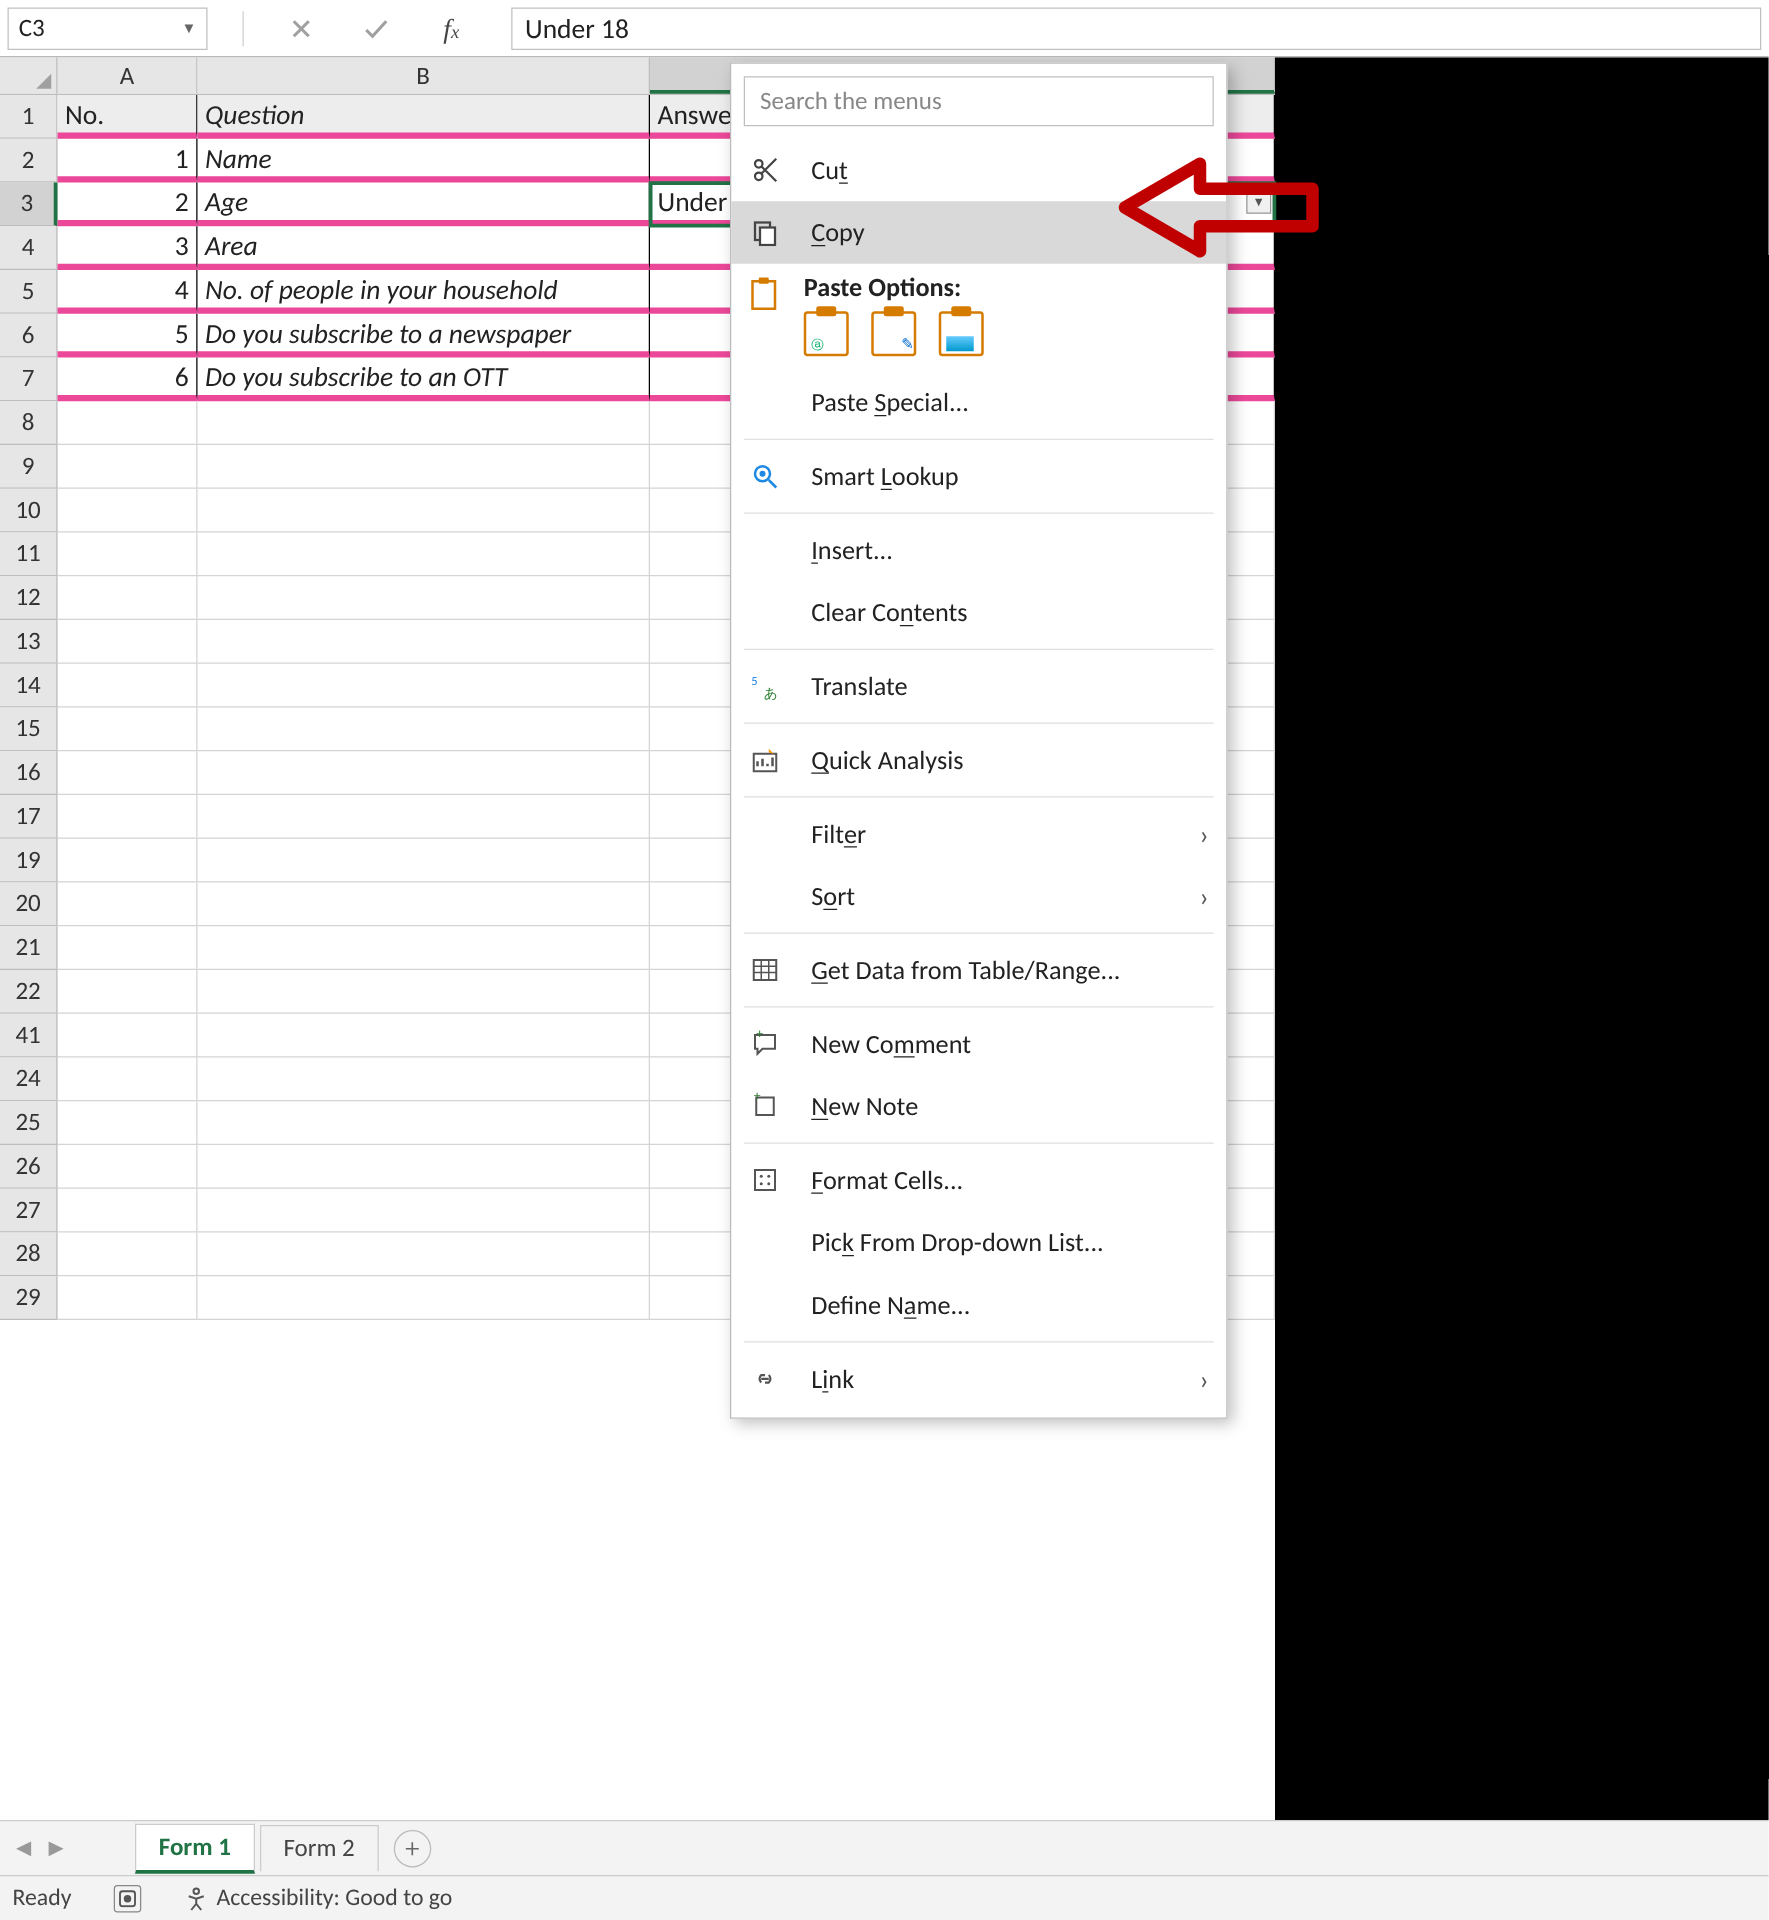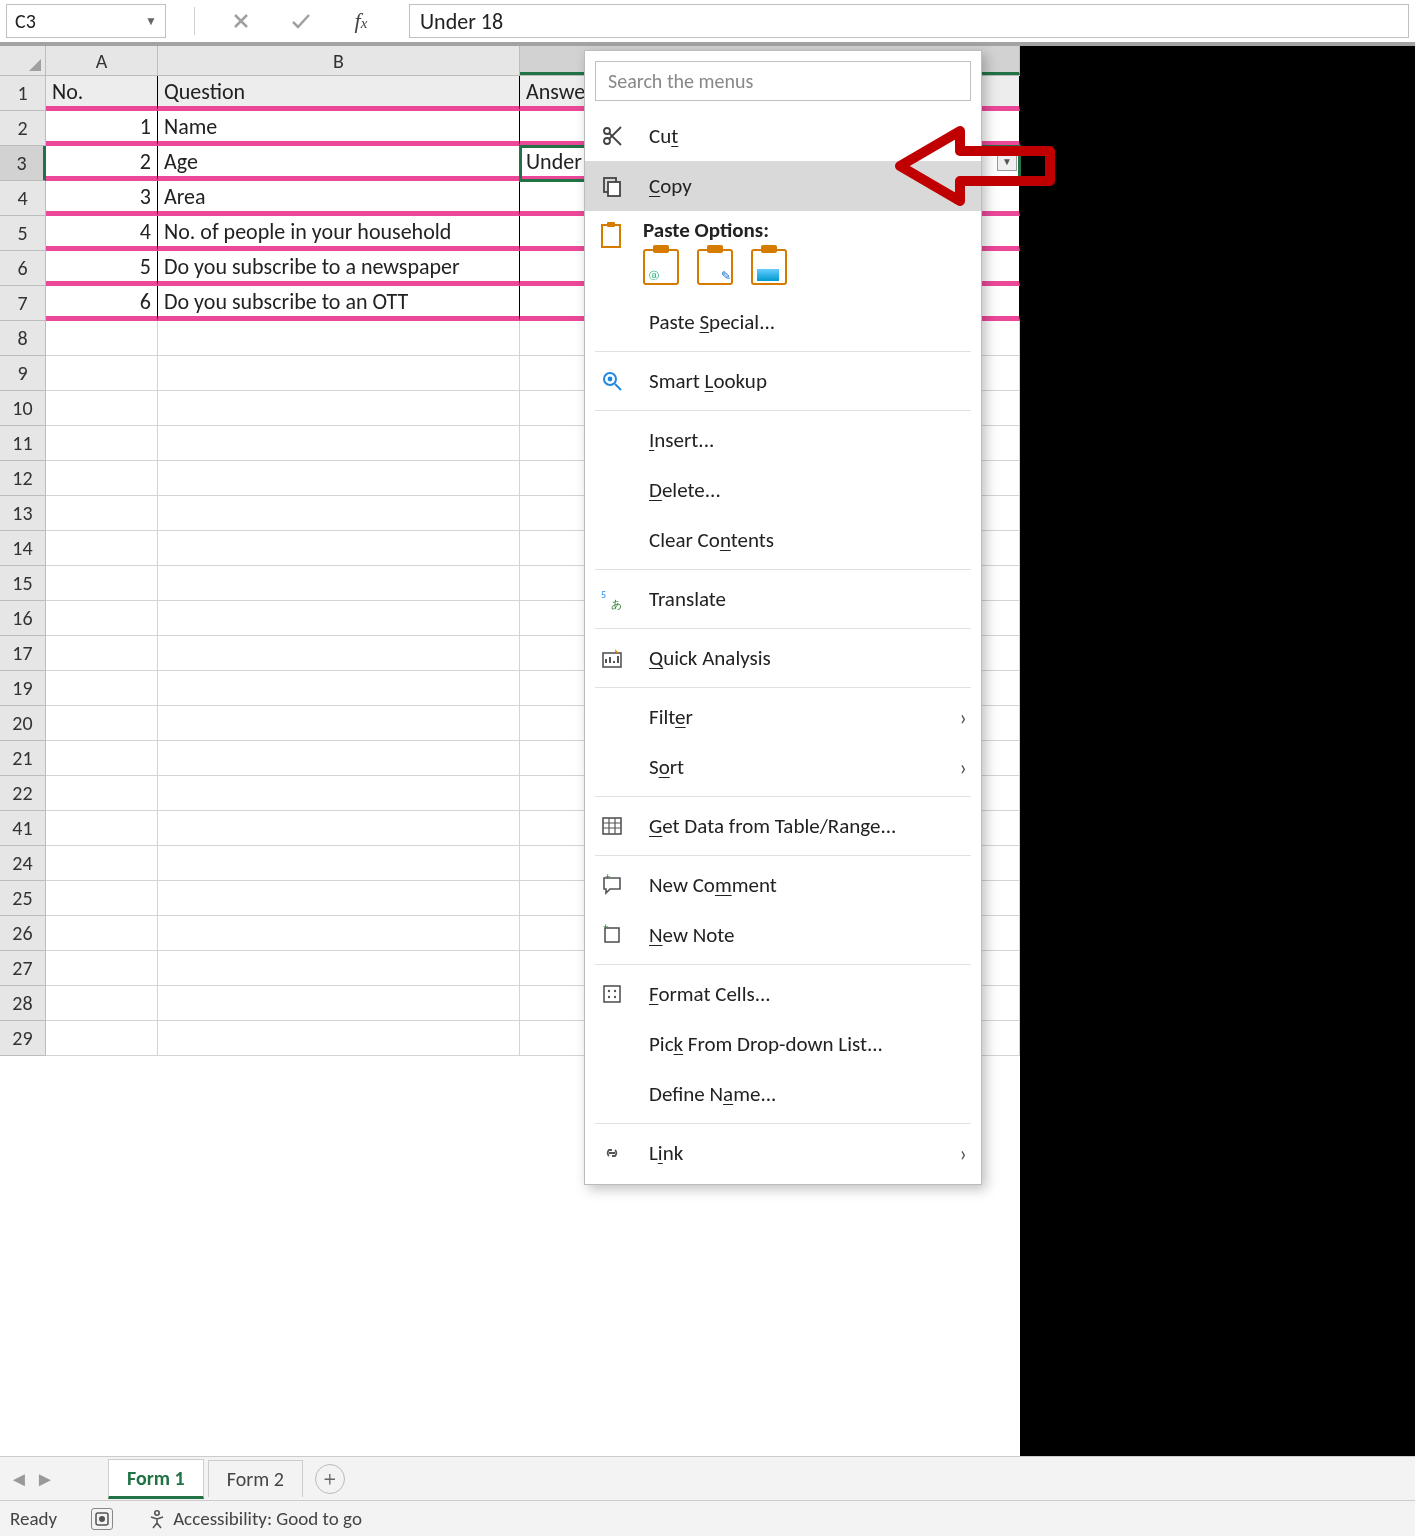--- a/index.html
+++ b/index.html
@@ -13,21 +13,21 @@
     overflow: hidden;
     position: relative;
   }
 
   
   .formula-row {
     display: flex;
     align-items: center;
     height: 46px;
     padding: 4px 6px;
-    border-bottom: 4px solid #a3a3a3;
+    border-bottom: 1px solid #a3a3a3;
     gap: 24px;
   }
   .namebox {
     width: 160px;
     height: 34px;
     border: 1px solid #c0c0c0;
     display: flex;
     align-items: center;
     padding: 0 8px;
     font-size: 20px;
@@ -59,21 +59,21 @@
   .corner::after { content:""; position:absolute; right:4px; bottom:4px; width:0;height:0;border-left:12px solid transparent;border-bottom:12px solid #a0a0a0; }
   .ch { border-right:1px solid #bdbdbd; display:flex;align-items:center;justify-content:center; color:#333; font-size:20px; background:#e6e6e6;}
   .ch.sel { background:#d2d2d2; border-bottom:3px solid #217346; }
   .chA{width:112px;} .chB{width:362px;} .chC{width:500px;}
 
   .rows { }
   .row { display:flex; height:35px; }
   .rh { width:46px; background:#e6e6e6; border-right:1px solid #bdbdbd; border-bottom:1px solid #bdbdbd; display:flex;align-items:center;justify-content:center;color:#333;font-size:20px;}
   .rh.sel { background:#d2d2d2; border-right:3px solid #217346;}
   .cell { border-right:1px solid #d4d4d4; border-bottom:1px solid #d4d4d4; display:flex;align-items:center;padding:0 6px; font-size:22px; overflow:hidden; white-space:nowrap;}
-  .cA{width:112px;} .cB{width:362px;} .cC{width:500px;}
+  .cA{width:112px;} .cB{width:362px;font-style:italic;} .cC{width:500px;}
   .num { justify-content:flex-end; }
   .tbl-border .cell { border-right:1px solid #000; border-bottom:5px solid #ec4899;}
   .tbl-border .rh { border-bottom:1px solid #bdbdbd;}
   .header-row .cell { background:#ededed;}
   .selcell { outline:3px solid #217346; outline-offset:-2px; background:#fff;}
   .dd-handle{position:absolute;right:2px;top:50%;transform:translateY(-50%);width:20px;height:20px;border:1px solid #999;background:#f0f0f0;display:flex;align-items:center;justify-content:center;font-size:10px;color:#555;}
 
   
   .sheet-bar { height:44px; border-top:1px solid #ccc; display:flex; align-items:center; padding:0 8px; gap:4px; background:#f3f3f3;}
   .nav-btn{width:22px;height:22px;display:flex;align-items:center;justify-content:center;color:#999;}
@@ -427,24 +427,20 @@
     <span>Smart <span class="und">L</span>ookup</span>
   </div>
   <div class="sep"></div>
 
   <div class="item">
       <span class="ic"></span>
       <span><span class="und">I</span>nsert...</span>
     </div>
   <div class="item">
       <span class="ic"></span>
-      <span><span class="und">D</span>elete...</span>
-    </div>
-  <div class="item">
-      <span class="ic"></span>
       <span>Clear Co<span class="und">n</span>tents</span>
     </div>
   <div class="sep"></div>
 
   <div class="item">
     <span class="ic">
       <svg width="22" height="22" viewBox="0 0 22 22">
           <text x="0" y="10" font-size="10" fill="#1e88e5">5</text>
           <text x="10" y="20" font-size="11" fill="#2e7d32">あ</text>
         </svg>

